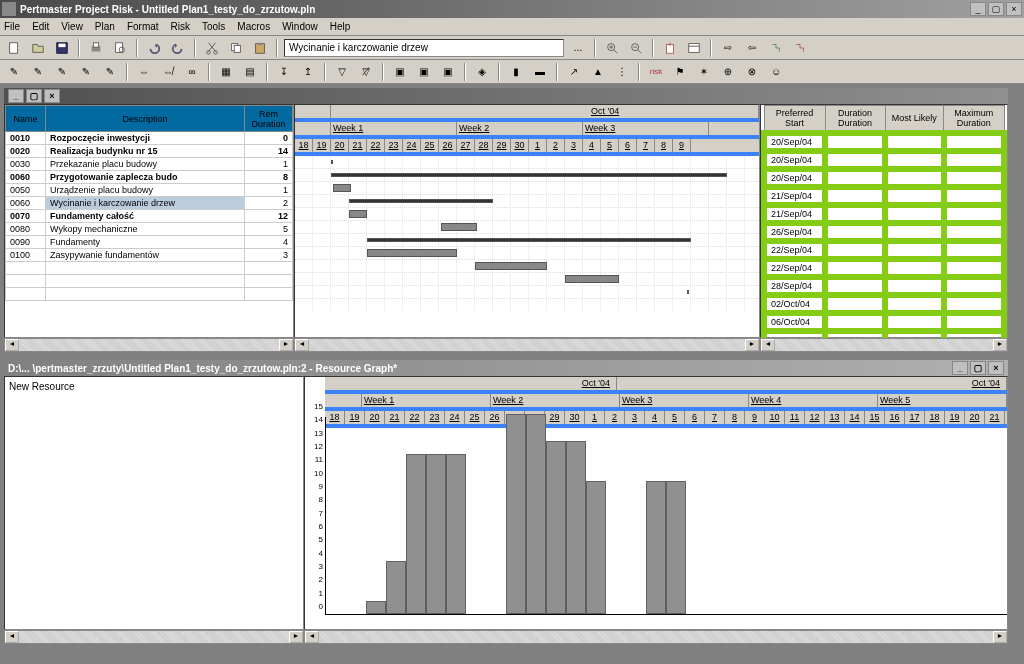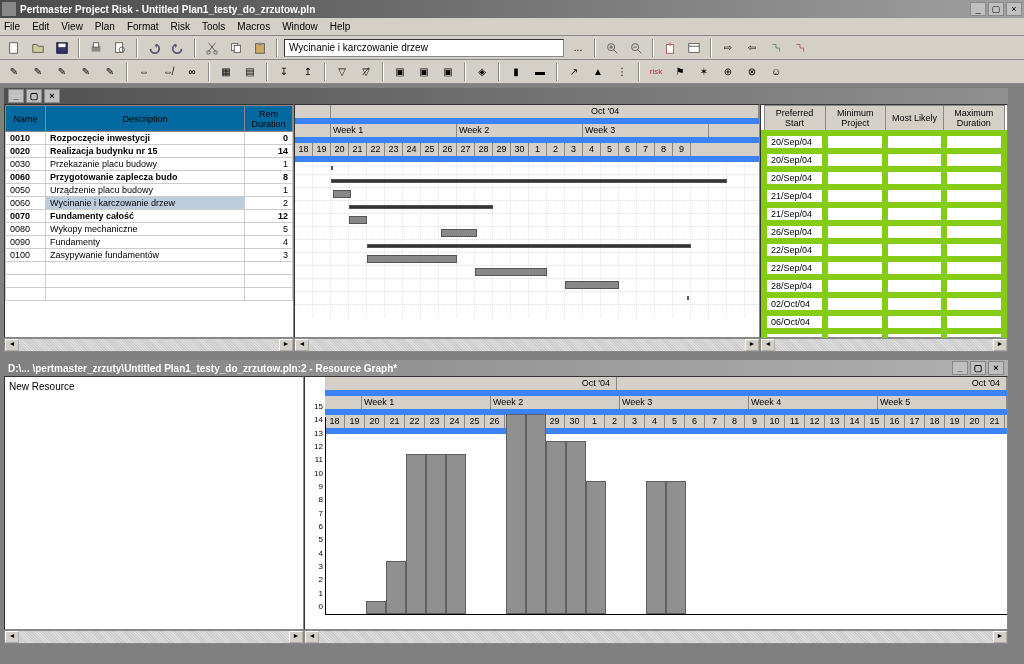--- a/index.html
+++ b/index.html
@@ -22,21 +22,21 @@
 .child-title .title { flex: 1; }
 .pane { display: flex; flex: 1; overflow: hidden; }
 .grid-left { background: #fff; border: 1px inset #888; overflow: auto; }
 .grid-left table { border-collapse: collapse; width: 100%; }
 .grid-left th { background: #0369a1; border: 1px solid #888; font-weight: normal; padding: 2px 4px; font-size: 9px; height: 26px; }
 .grid-left td { border: 1px solid #ccc; padding: 1px 4px; font-size: 9px; white-space: nowrap; height: 13px; }
 .grid-left tr.bold td { font-weight: bold; }
 .grid-left td.num { text-align: right; }
 .timeline { flex: 1; background: #fff; border: 1px inset #888; overflow: hidden; position: relative; }
 .tl-head { background: #d4d0c8; }
-.tl-head-row { display: flex; border-bottom: 6px solid #3b82f6; }
+.tl-head-row { display: flex; border-bottom: 4px solid #3b82f6; text-decoration: underline; }
 .tl-cell { border-right: 1px solid #888; text-align: center; font-size: 9px; height: 13px; line-height: 13px; overflow: hidden; }
 .tl-body { position: relative; background: repeating-linear-gradient(to right, #fff, #fff 17px, #f0f0f0 17px, #f0f0f0 18px); }
 .tl-row { height: 13px; border-bottom: 1px dotted #ddd; position: relative; }
 .bar { position: absolute; height: 8px; top: 2px; background: #888; border: 1px solid #555; }
 .bar.summary { background: #333; height: 4px; top: 4px; }
 .grid-right { background: #fff; border: 1px inset #888; }
 .grid-right table { border-collapse: collapse; }
 .grid-right th { background: #d4d0c8; border: 1px solid #888; font-weight: normal; padding: 2px 4px; font-size: 9px; height: 26px; }
 .grid-right td { border: 6px solid #84cc16; padding: 1px 4px; font-size: 9px; height: 13px; }
 .scrollbar-h { height: 14px; background: #d4d0c8; border: 1px solid #888; display: flex; }
@@ -390,21 +390,21 @@
               <div class="bar summary" style="left: 392px; width: 2px;"></div>
             </div>
           </div>
       </div>
 
       <div class="grid-right" style="width:248px">
         <table>
           <tbody>
               <tr>
             <th style="width:62px">Preferred Start</th>
-            <th style="width:62px">Minimum Project</th>
+            <th style="width:62px">Duration Duration</th>
             <th style="width:62px">Most Likely</th>
             <th style="width:62px">Maximum Duration</th>
           </tr>
           </tbody>
             <tbody id="date-rows">
               <tr class="bold">
                 <td>20/Sep/04</td>
                 <td></td>
                 <td></td>
                 <td></td>

